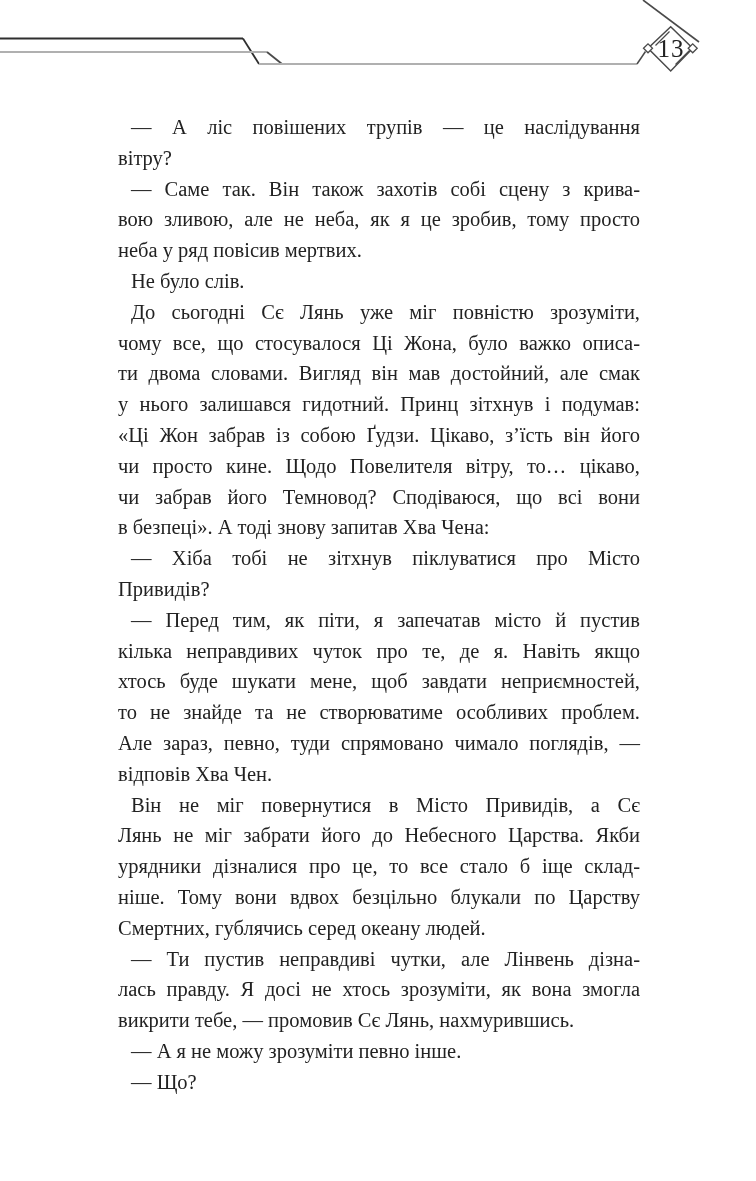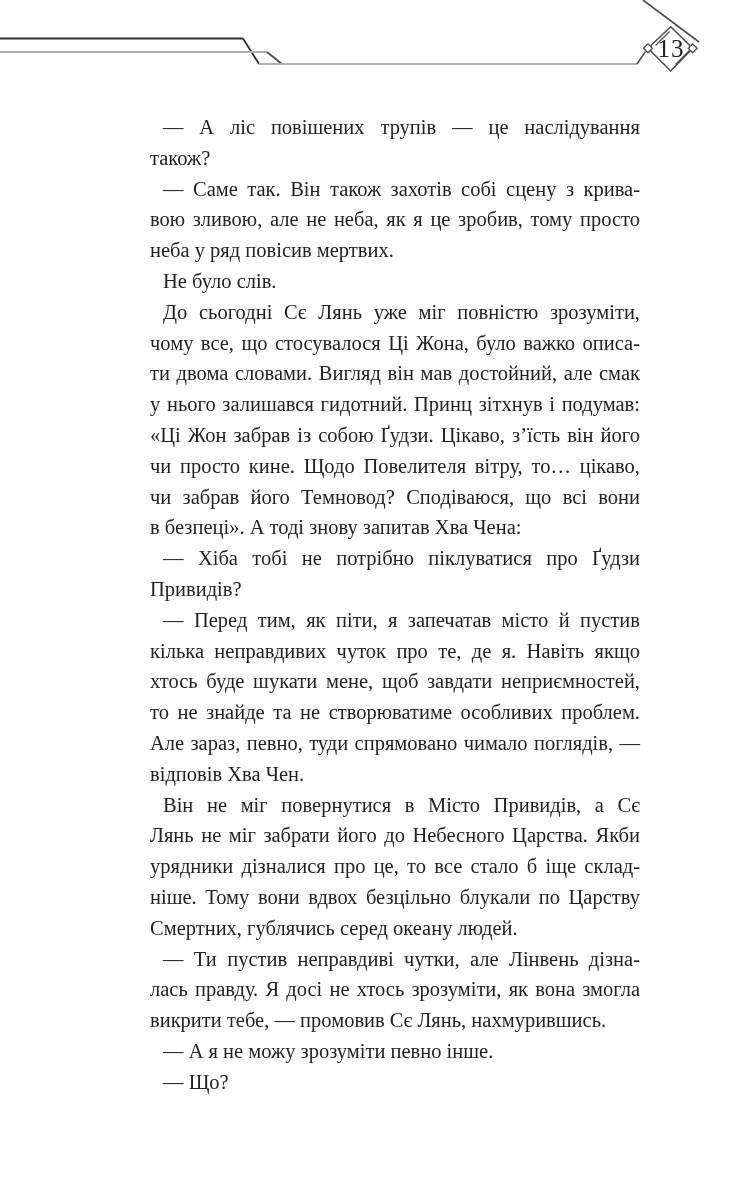--- a/index.html
+++ b/index.html
@@ -40,21 +40,20 @@
     top: 112px;
     width: 522px;
     font-size: 20.5px;
     line-height: 30.8px;
     color: var(--ink, #222222);
   }
   .text-block .line {
     text-align: justify;
     text-align-last: justify;
     white-space: normal;
-    margin-left: 32px;
   }
   .text-block .line.first {
     text-indent: 13px;
   }
   .text-block .line.last {
     text-align-last: left;
   }
 </style>
 </head>
 <body>
@@ -83,34 +82,34 @@
     <line x1="675.5" y1="64.5" x2="689.5" y2="50.5" stroke="var(--rule-mid)" stroke-width="1.3"></line>
 
     <polygon points="643.5,48.3 648,43.8 652.5,48.3 648,52.8" fill="#ffffff" stroke="var(--diamond-stroke)" stroke-width="1.3"></polygon>
     <polygon points="688.2,48.3 692.7,43.8 697.2,48.3 692.7,52.8" fill="#ffffff" stroke="var(--diamond-stroke)" stroke-width="1.3"></polygon>
   </svg>
 
   <div class="page-number">13</div>
 
   <main class="text-block">
       <div class="line first">— А ліс повішених трупів — це наслідування</div>
-      <div class="line last">також?</div>
+      <div class="line last">вітру?</div>
       <div class="line first">— Саме так. Він також захотів собі сцену з крива-</div>
       <div class="line">вою зливою, але не неба, як я це зробив, тому просто</div>
       <div class="line last">неба у ряд повісив мертвих.</div>
       <div class="line first last">Не було слів.</div>
       <div class="line first">До сьогодні Сє Лянь уже міг повністю зрозуміти,</div>
       <div class="line">чому все, що стосувалося Ці Жона, було важко описа-</div>
       <div class="line">ти двома словами. Вигляд він мав достойний, але смак</div>
       <div class="line">у нього залишався гидотний. Принц зітхнув і подумав:</div>
       <div class="line">«Ці Жон забрав із собою Ґудзи. Цікаво, з’їсть він його</div>
       <div class="line">чи просто кине. Щодо Повелителя вітру, то… цікаво,</div>
       <div class="line">чи забрав його Темновод? Сподіваюся, що всі вони</div>
       <div class="line last">в безпеці». А тоді знову запитав Хва Чена:</div>
-      <div class="line first">— Хіба тобі не потрібно піклуватися про Ґудзи</div>
+      <div class="line first">— Хіба тобі не зітхнув піклуватися про Місто</div>
       <div class="line last">Привидів?</div>
       <div class="line first">— Перед тим, як піти, я запечатав місто й пустив</div>
       <div class="line">кілька неправдивих чуток про те, де я. Навіть якщо</div>
       <div class="line">хтось буде шукати мене, щоб завдати неприємностей,</div>
       <div class="line">то не знайде та не створюватиме особливих проблем.</div>
       <div class="line">Але зараз, певно, туди спрямовано чимало поглядів, —</div>
       <div class="line last">відповів Хва Чен.</div>
       <div class="line first">Він не міг повернутися в Місто Привидів, а Сє</div>
       <div class="line">Лянь не міг забрати його до Небесного Царства. Якби</div>
       <div class="line">урядники дізналися про це, то все стало б іще склад-</div>

